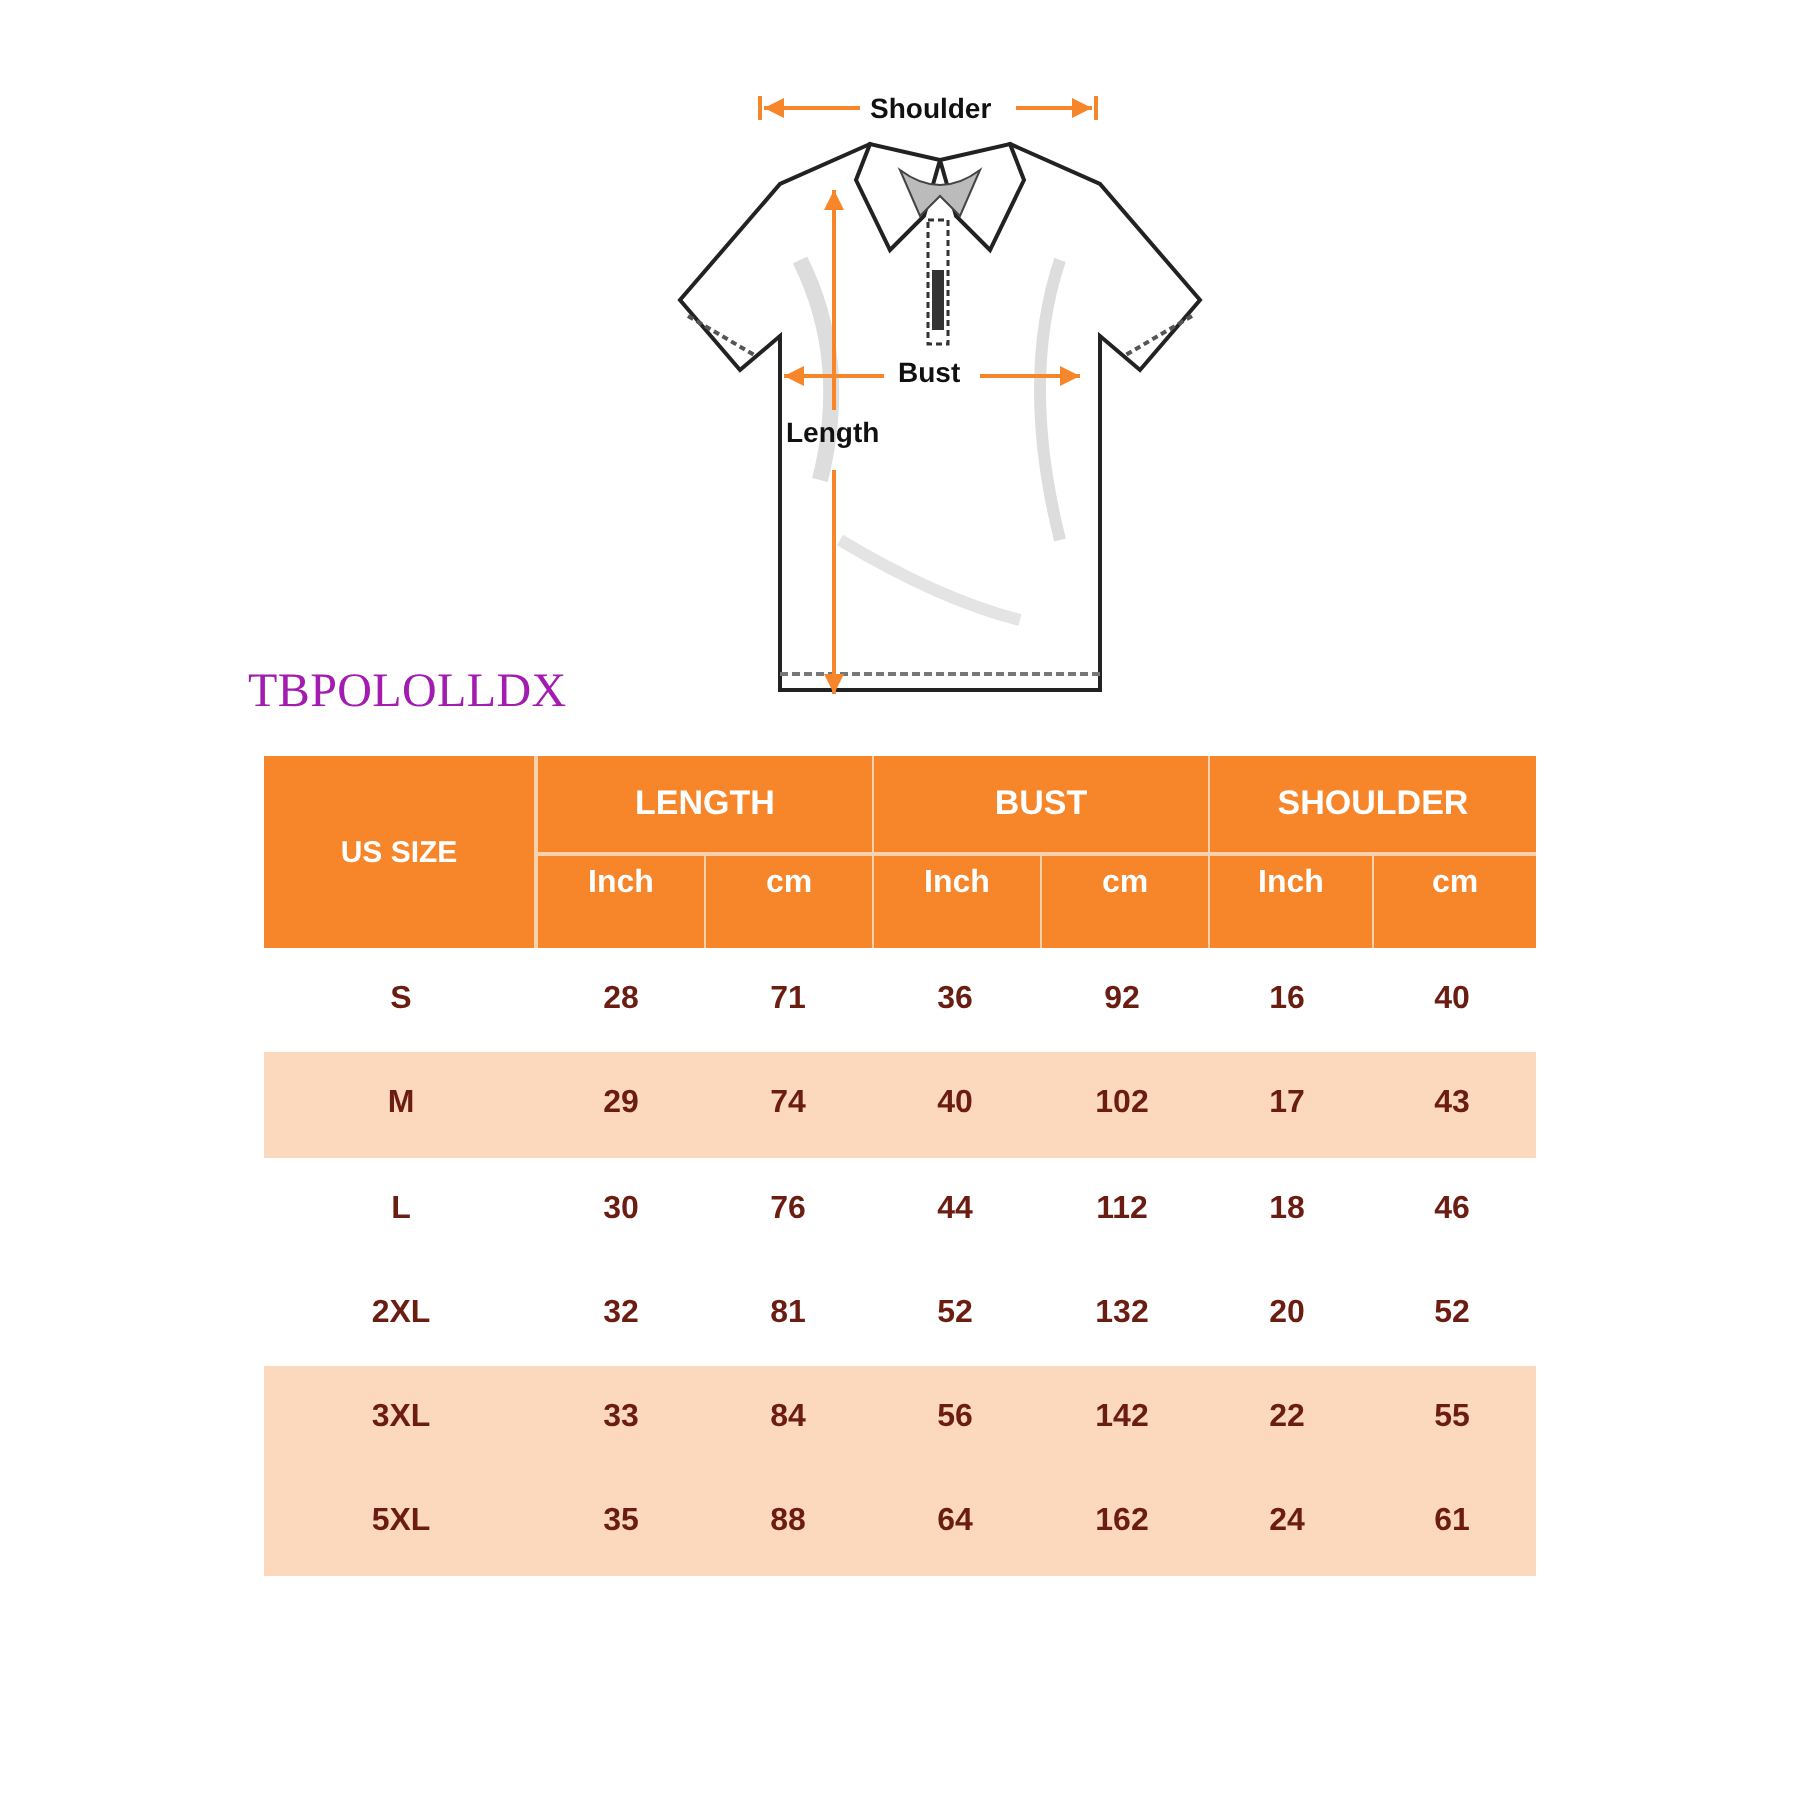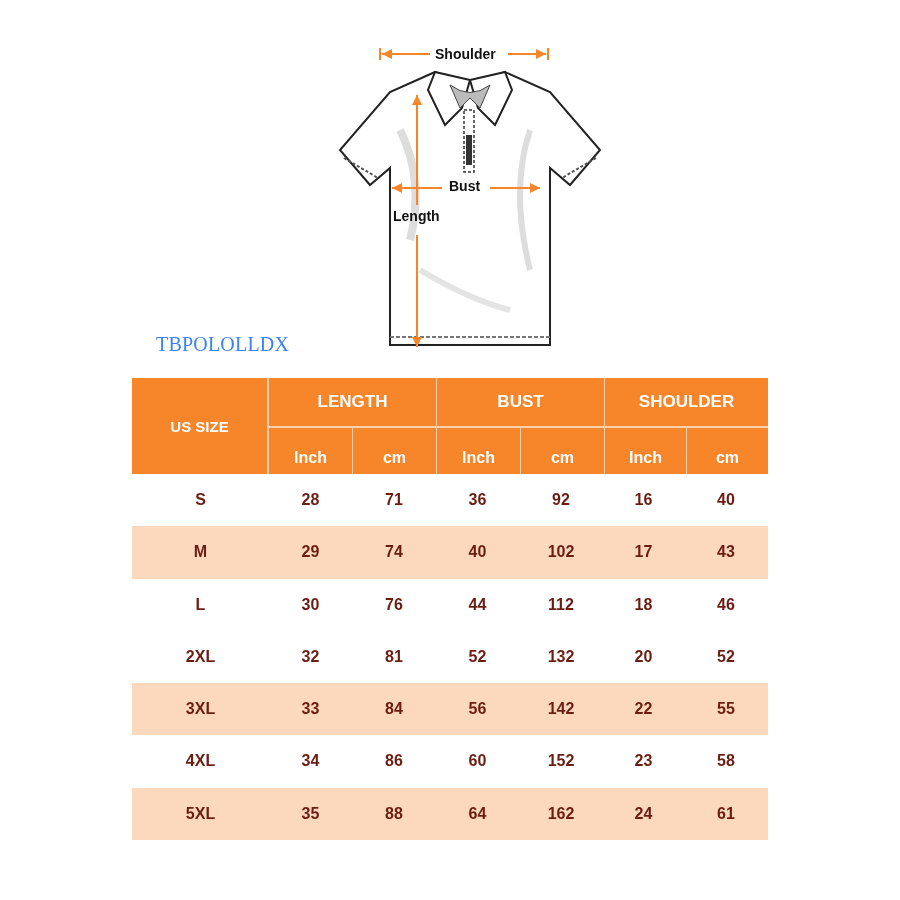--- a/index.html
+++ b/index.html
@@ -5,31 +5,31 @@
   html, body { margin: 0; padding: 0; background: #ffffff; }
   body { width: 900px; height: 900px; position: relative; overflow: hidden; font-family: "Liberation Sans", sans-serif; }
 
   .diagram { position: absolute; left: 330px; top: 40px; width: 280px; height: 320px; }
   .diagram svg { position: absolute; left: 0; top: 0; }
   .dlabel { position: absolute; font-weight: bold; font-size: 14px; color: #111; background: #fff; padding: 0 3px; }
   .lbl-shoulder { left: 102px; top: 6px; }
   .lbl-bust { left: 116px; top: 138px; background: transparent; }
   .lbl-length { left: 60px; top: 168px; background: transparent; }
 
-  .sku { position: absolute; left: 156px; top: 333px; font-family: "Liberation Serif", serif; font-size: 20px; color: #3b82f6; letter-spacing: 0.2px; }
+  .sku { position: absolute; left: 124px; top: 333px; font-family: "Liberation Serif", serif; font-size: 24px; color: #a21caf; letter-spacing: 0.2px; }
 
   .table { position: absolute; left: 132px; top: 378px; width: 636px; }
   .head { position: relative; height: 96px; background: #f7852a; }
   .hcell { position: absolute; color: #fff; font-weight: bold; display: flex; align-items: center; justify-content: center; }
   .hline { position: absolute; background: #fbd1ad; }
   .h-us { left: 0; top: 0; width: 135px; height: 96px; font-size: 15px; }
   .h-len { left: 137px; top: 0; width: 167px; height: 48px; font-size: 17px; }
   .h-bust { left: 305px; top: 0; width: 167px; height: 48px; font-size: 17px; }
   .h-sh { left: 473px; top: 0; width: 163px; height: 48px; font-size: 17px; }
-  .sub { top: 50px; height: 60px; font-size: 16px; }
+  .sub { top: 34px; height: 60px; font-size: 16px; }
 
   .row { height: 52.25px; display: flex; align-items: center; }
   .row.alt { background: #fcd9bc; }
   .cell { text-align: center; font-weight: bold; font-size: 16px; color: #6b1d12; }
   .c0 { width: 137px; }
   .c1 { width: 83px; } .c2 { width: 84px; }
   .c3 { width: 83px; } .c4 { width: 84px; }
   .c5 { width: 81px; } .c6 { width: 84px; }
 </style>
 </head>
@@ -138,29 +138,20 @@
   </div>
   <div class="row alt">
     <div class="cell c0">3XL</div>
     <div class="cell c1">33</div>
     <div class="cell c2">84</div>
     <div class="cell c3">56</div>
     <div class="cell c4">142</div>
     <div class="cell c5">22</div>
     <div class="cell c6">55</div>
   </div>
-  <div class="row">
-    <div class="cell c0">4XL</div>
-    <div class="cell c1">34</div>
-    <div class="cell c2">86</div>
-    <div class="cell c3">60</div>
-    <div class="cell c4">152</div>
-    <div class="cell c5">23</div>
-    <div class="cell c6">58</div>
-  </div>
   <div class="row alt">
     <div class="cell c0">5XL</div>
     <div class="cell c1">35</div>
     <div class="cell c2">88</div>
     <div class="cell c3">64</div>
     <div class="cell c4">162</div>
     <div class="cell c5">24</div>
     <div class="cell c6">61</div>
   </div>
 </div>

